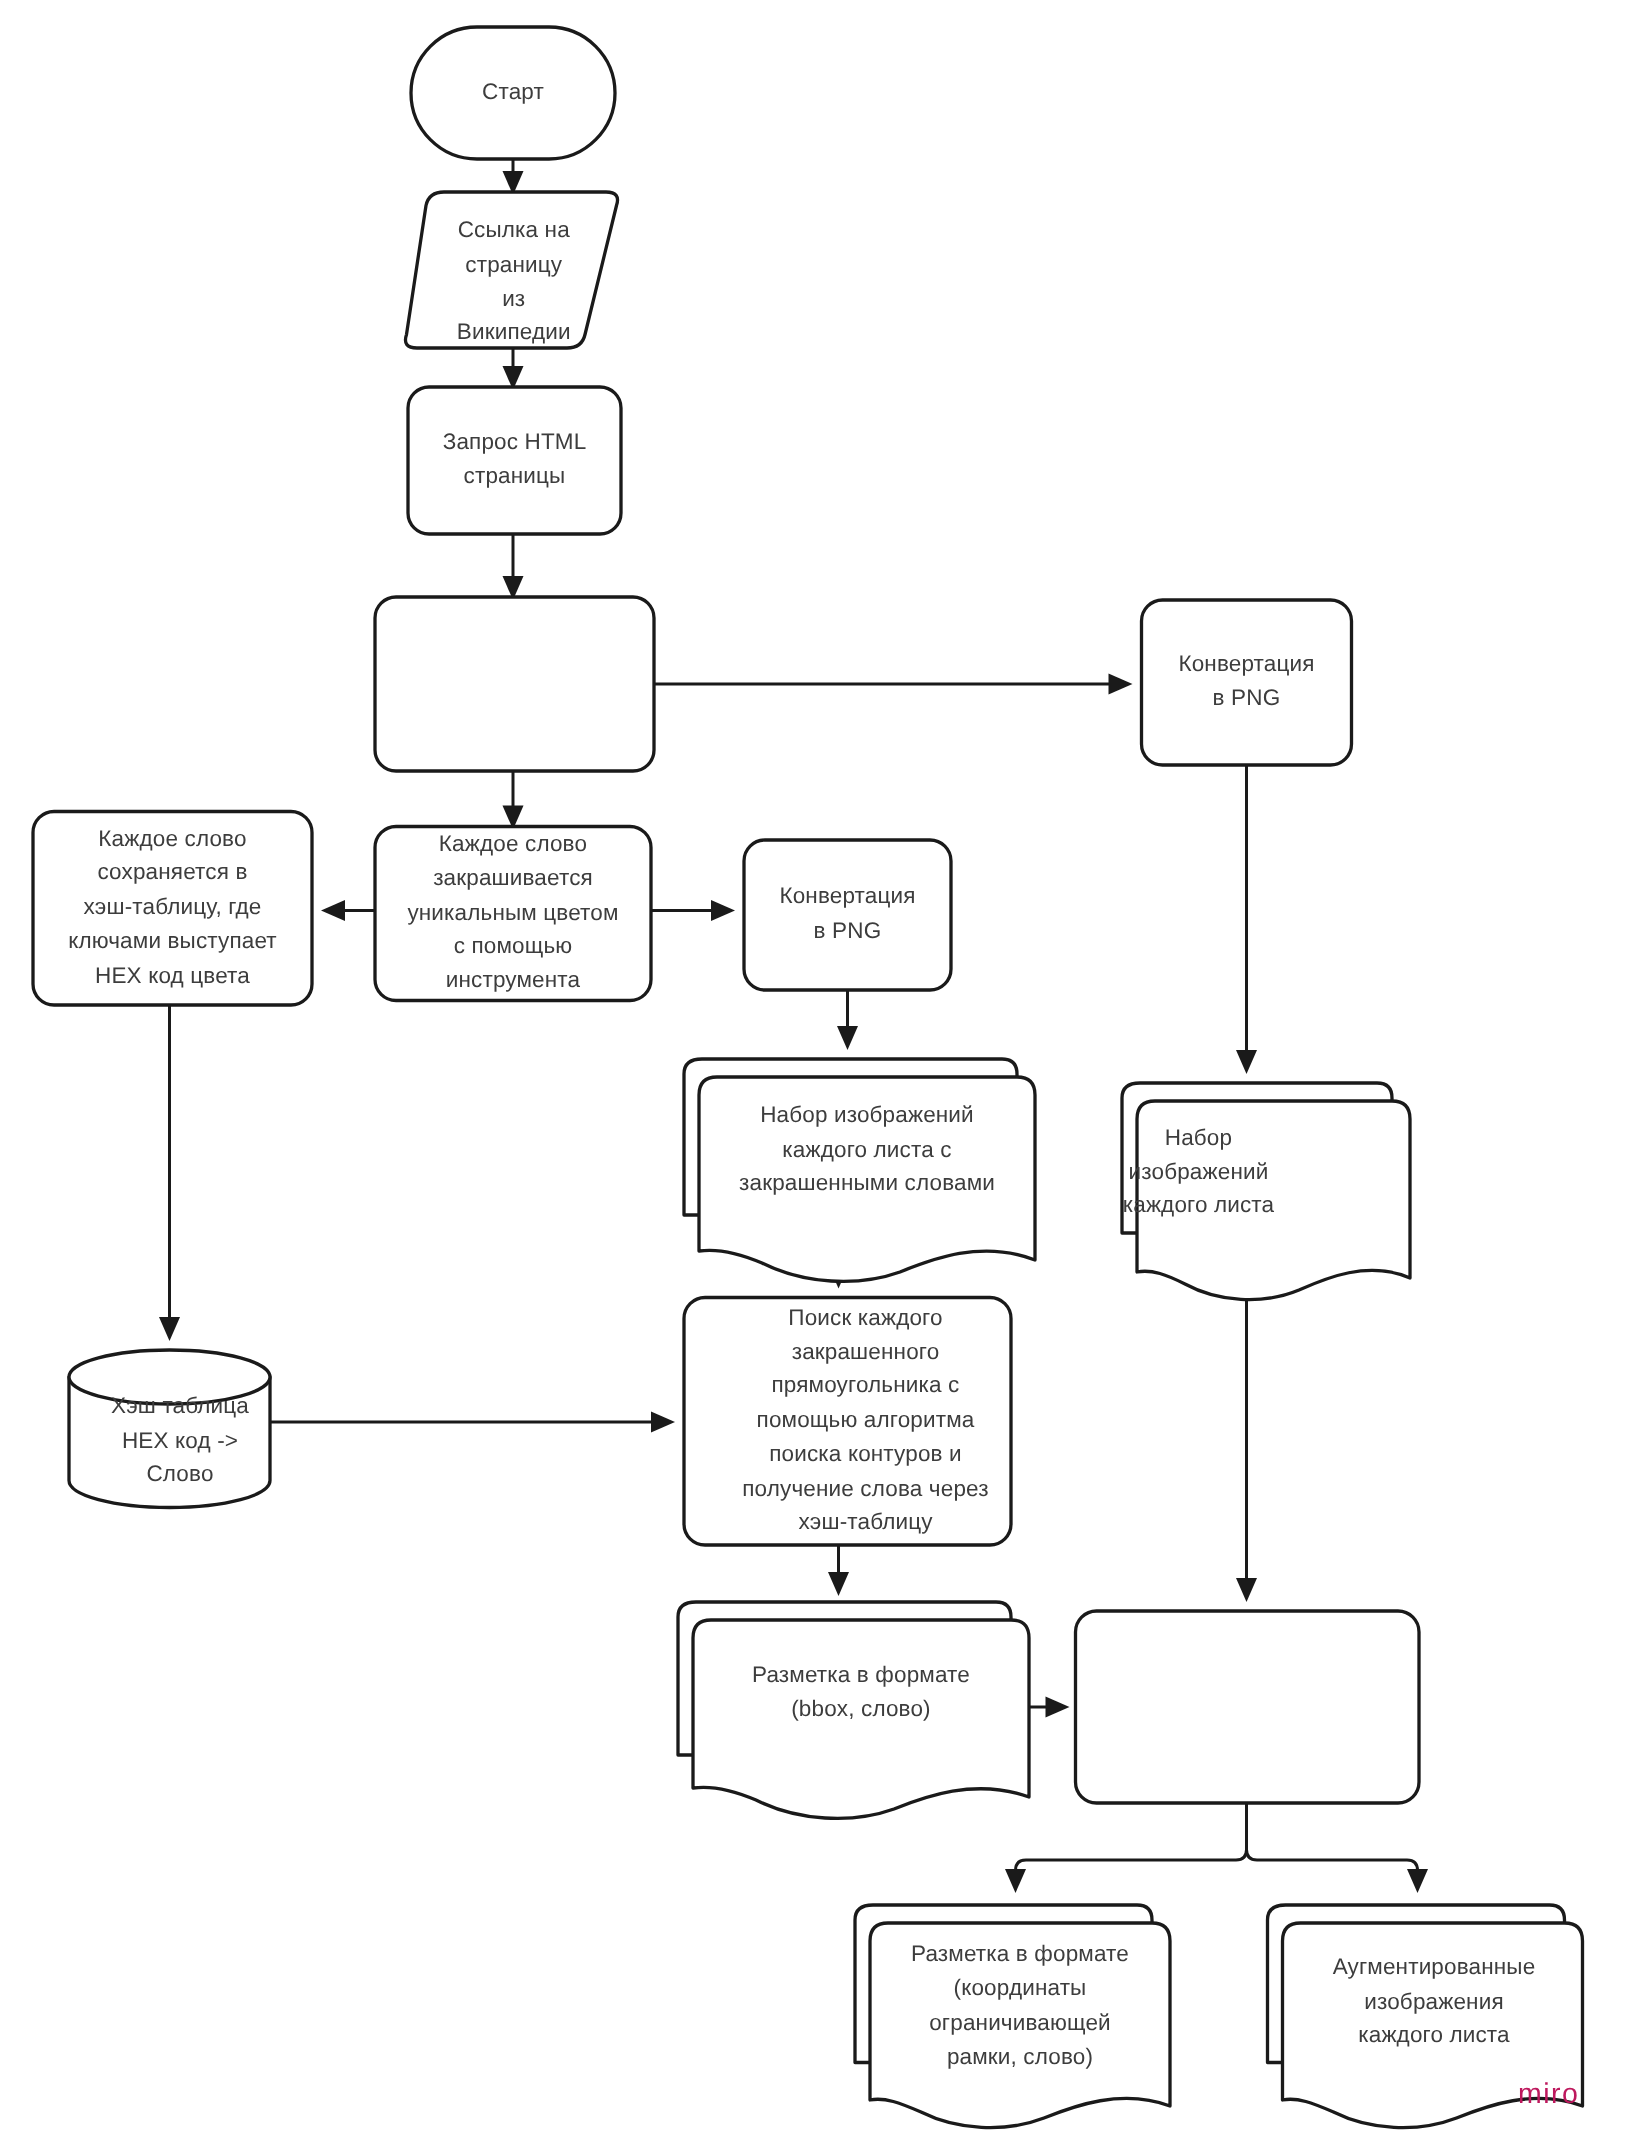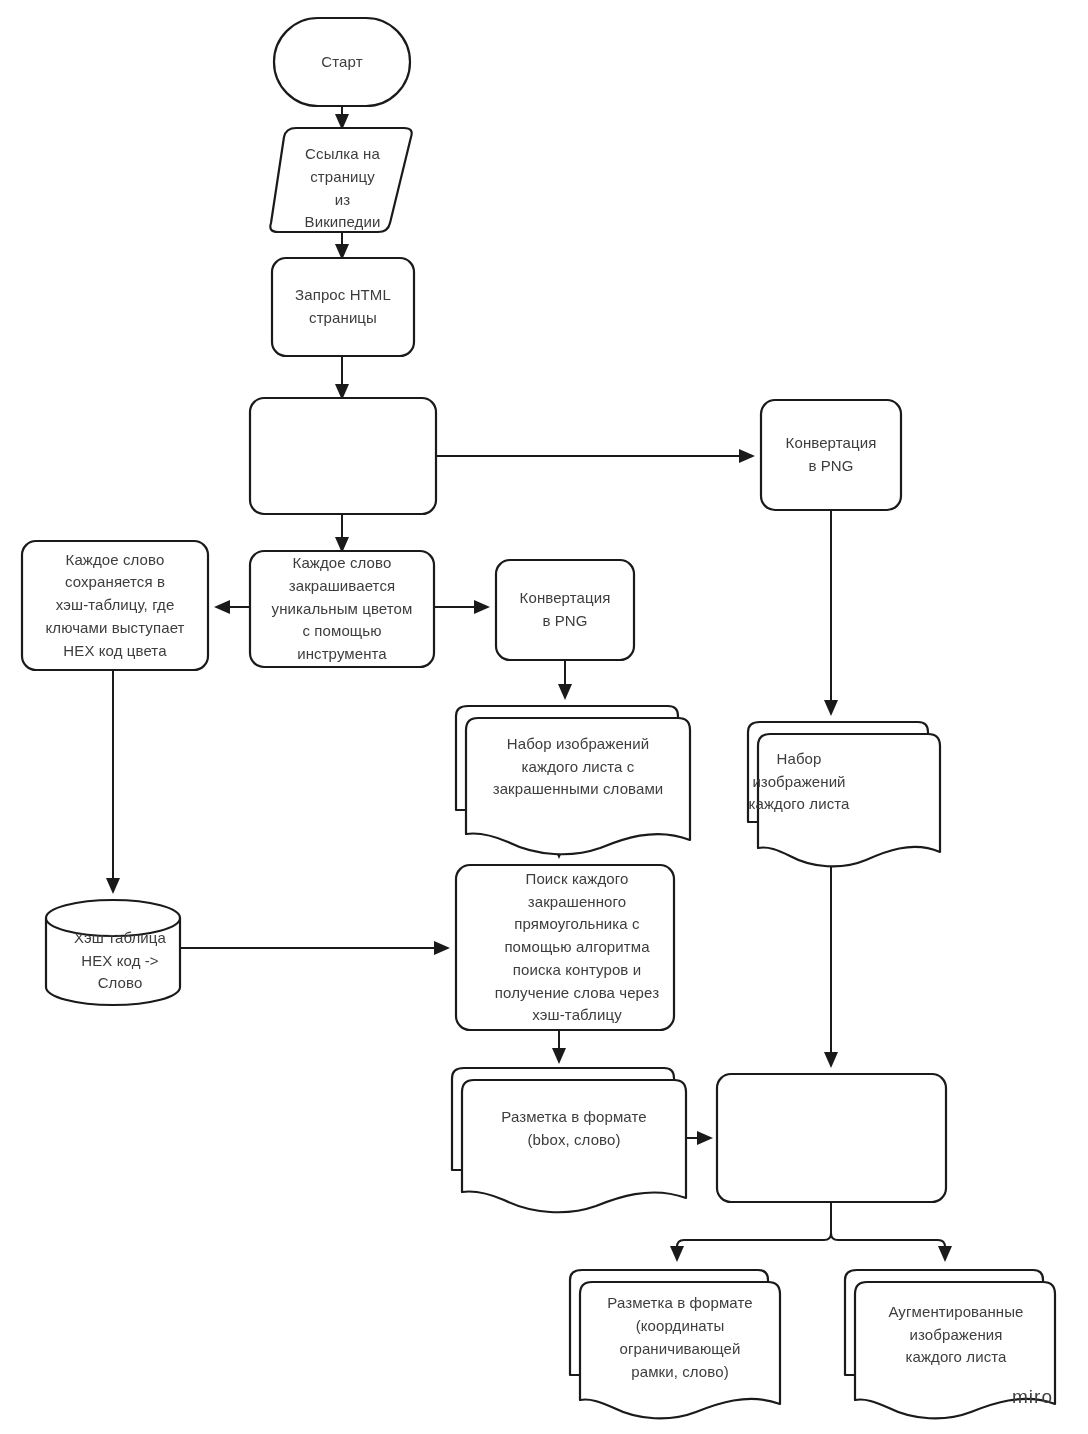--- a/index.html
+++ b/index.html
@@ -56,21 +56,21 @@
     text-align: center;
     color: #3d3d3d;
     font-size: 15px;
     line-height: 1.52;
     letter-spacing: 0.1px;
     white-space: pre-line;
     pointer-events: none;
   }
   .watermark {
     position: absolute;
-    color: #404040;
+    color: #be185d;
     font-size: 19px;
     letter-spacing: 1px;
   }
 </style>
 </head>
 <body>
 
 <div id="canvas">
 
   <svg id="diagram-svg" viewBox="0 0 1088 1434" xmlns="http://www.w3.org/2000/svg">

